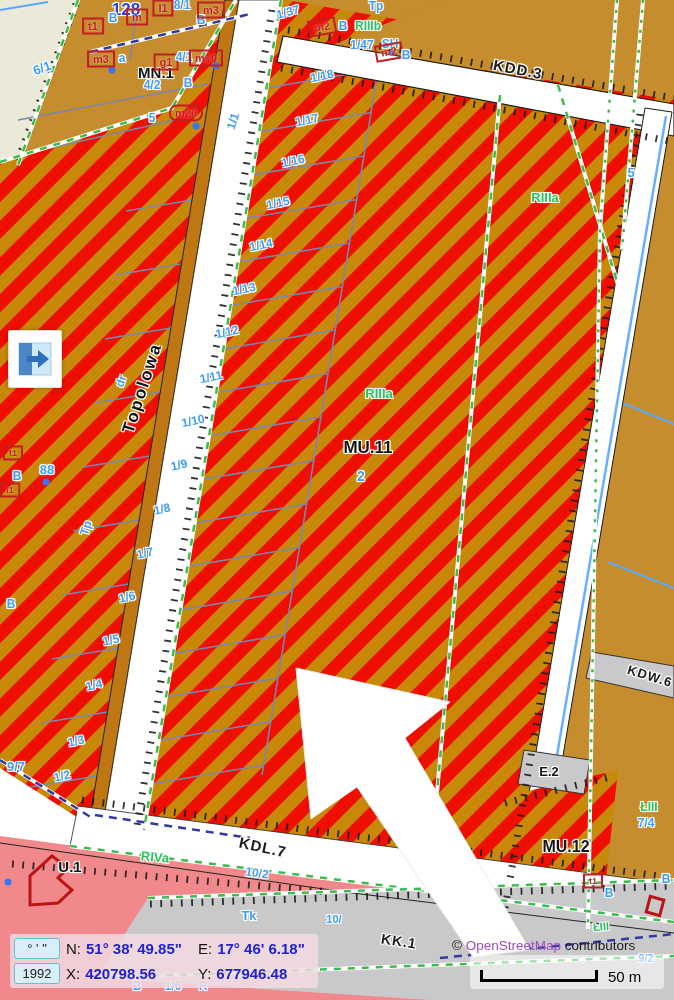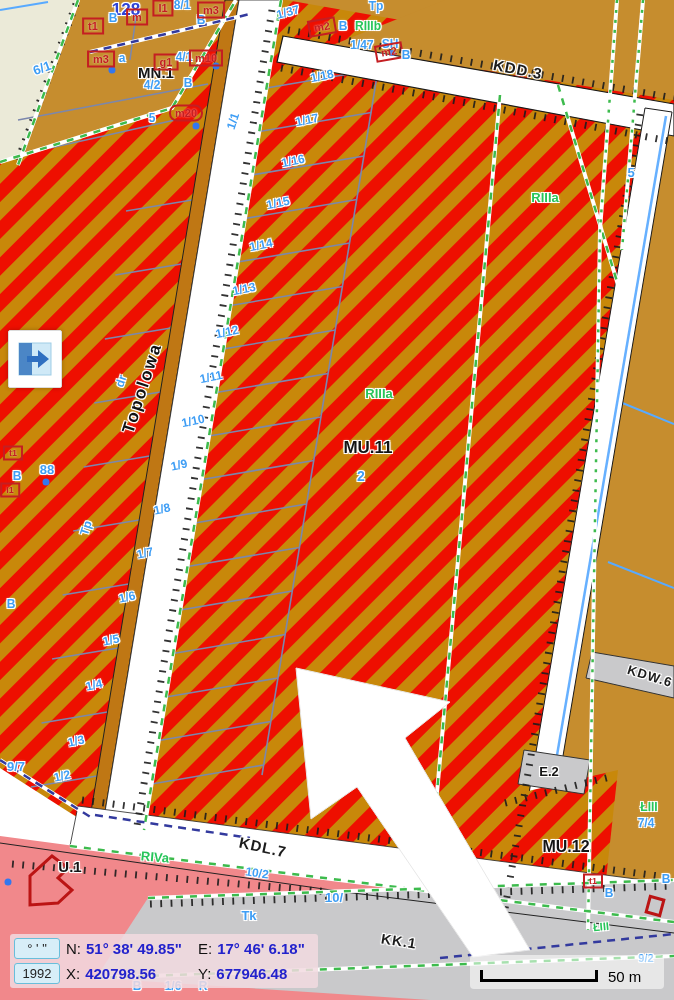--- a/index.html
+++ b/index.html
@@ -252,21 +252,21 @@
       <div class="lb pb halo" style="left: 609px; top: 893px; transform: translate(-50%, -50%);">B</div>
       <div class="lb pb halo" style="left: 666px; top: 879px; transform: translate(-50%, -50%);">B</div>
       <div class="lb grn halo" style="left: 601px; top: 927px; font-size: 11px; transform: translate(-50%, -50%) rotate(-5deg);">ŁIII</div>
       <div class="lb pb halo" style="left: 646px; top: 958px; font-size: 11px; transform: translate(-50%, -50%);">9/2</div>
       <div class="lb road halo" style="left: 263px; top: 847px; font-size: 15px; transform: translate(-50%, -50%) rotate(12deg);">KDL.7</div>
       <div class="lb blk halo" style="left: 70px; top: 866px; font-size: 15px; transform: translate(-50%, -50%);">U.1</div>
       <div class="lb grn halo" style="left: 155px; top: 857px; font-size: 13px; transform: translate(-50%, -50%) rotate(5deg);">RIVa</div>
       <div class="lb pb halo" style="left: 257px; top: 873px; transform: translate(-50%, -50%) rotate(8deg);">10/2</div>
       <div class="lb pb halo" style="left: 249px; top: 915px; font-size: 13px; transform: translate(-50%, -50%);">Tk</div>
       <div class="lb road halo" style="left: 399px; top: 941px; font-size: 14px; transform: translate(-50%, -50%) rotate(9deg);">KK.1</div>
-      <div class="lb pb halo" style="left: 334px; top: 897px; font-size: 13px; transform: translate(-50%, -50%);">10/</div>
+      <div class="lb pb halo" style="left: 334px; top: 919px; font-size: 11px; transform: translate(-50%, -50%);">10/</div>
       <div class="lb pb halo" style="left: 137px; top: 986px; transform: translate(-50%, -50%);">B</div>
       <div class="lb pb halo" style="left: 173px; top: 986px; transform: translate(-50%, -50%);">1/6</div>
       <div class="lb pb halo" style="left: 203px; top: 986px; transform: translate(-50%, -50%);">R</div>
     </div>
 
   <div id="toggle-btn">
     <svg width="36" height="38" viewBox="0 0 36 38">
       <rect x="2" y="3" width="32" height="32" fill="#cfe9f7" stroke="#9fcde6" stroke-width="1"></rect>
       <rect x="2" y="3" width="13" height="32" fill="#4b86c6"></rect>
       <path d="M10,16 h11 v-6 l11,9 -11,9 v-6 h-11 z" fill="#2f6fc0"></path>
@@ -292,13 +292,14 @@
       <span>Y:</span>
       <span class="sb-val">677946.48</span>
     </div>
   </div>
 
   <div id="scalebox">
     <div id="scalebar"></div>
     <div id="scalelabel">50 m</div>
   </div>
 
+  <div id="attribution"><span>© </span><span class="osm">OpenStreetMap</span><span> contributors</span></div>
 </div>
 
 </body></html>

